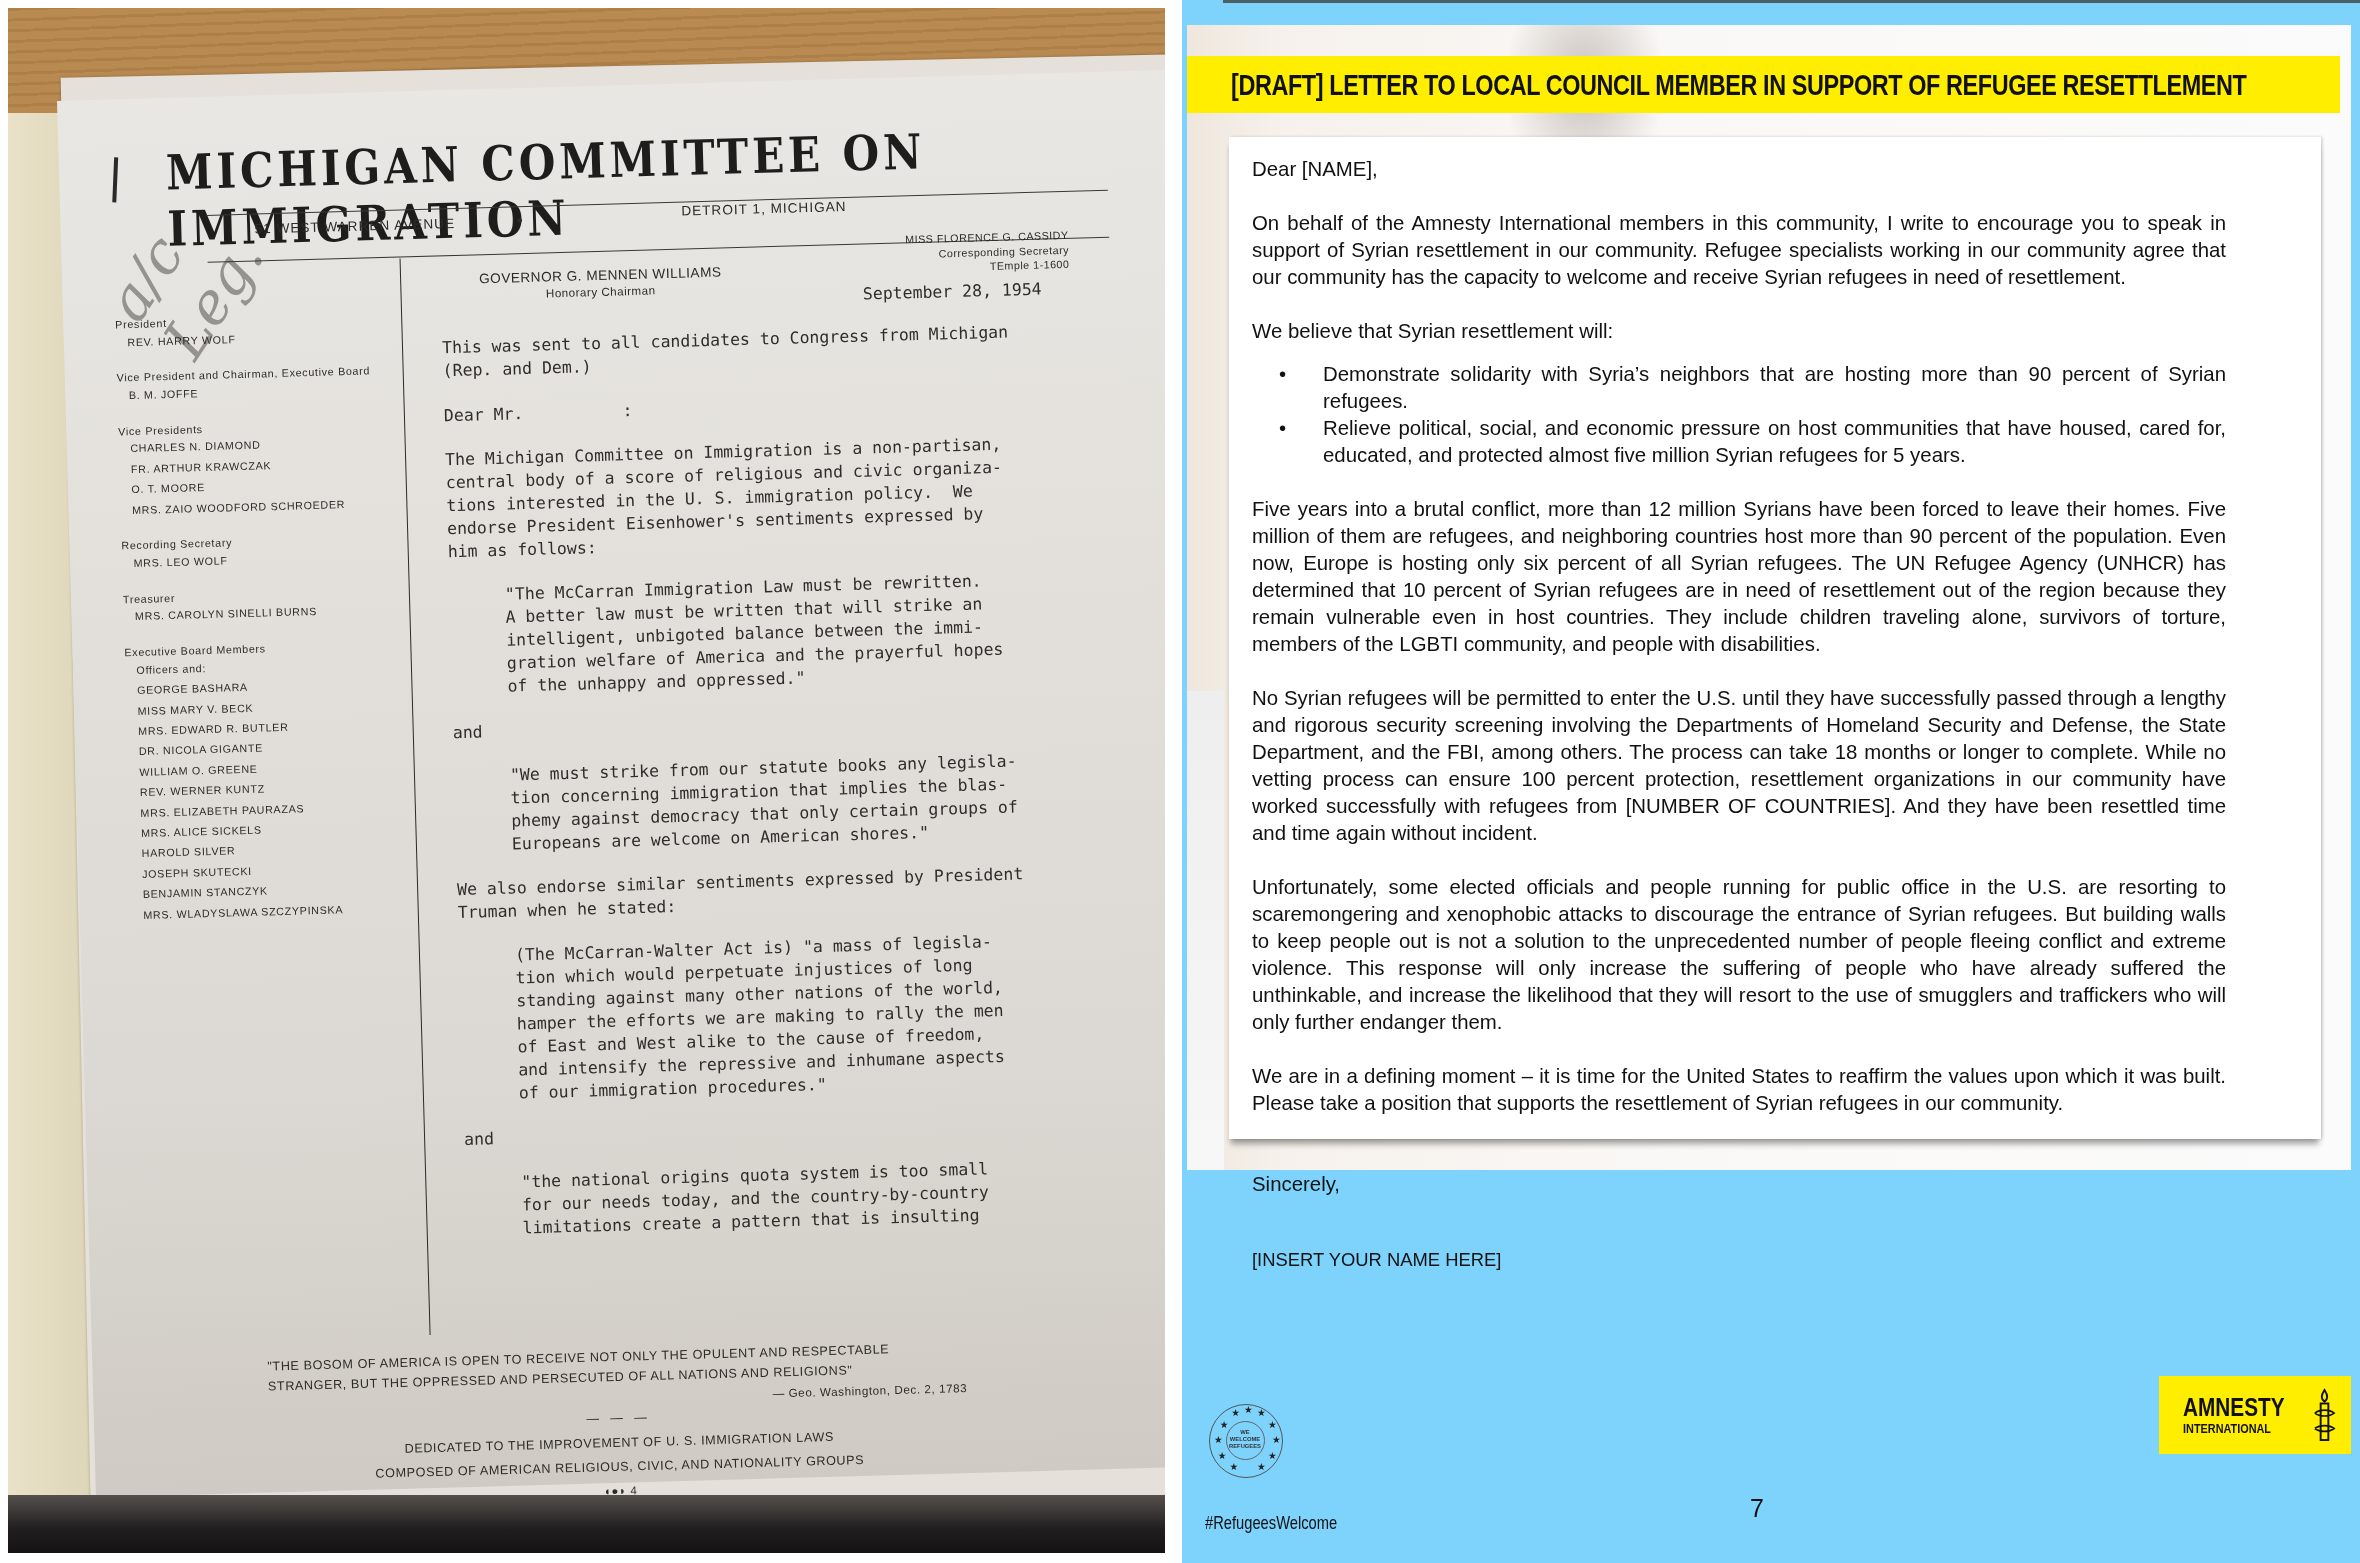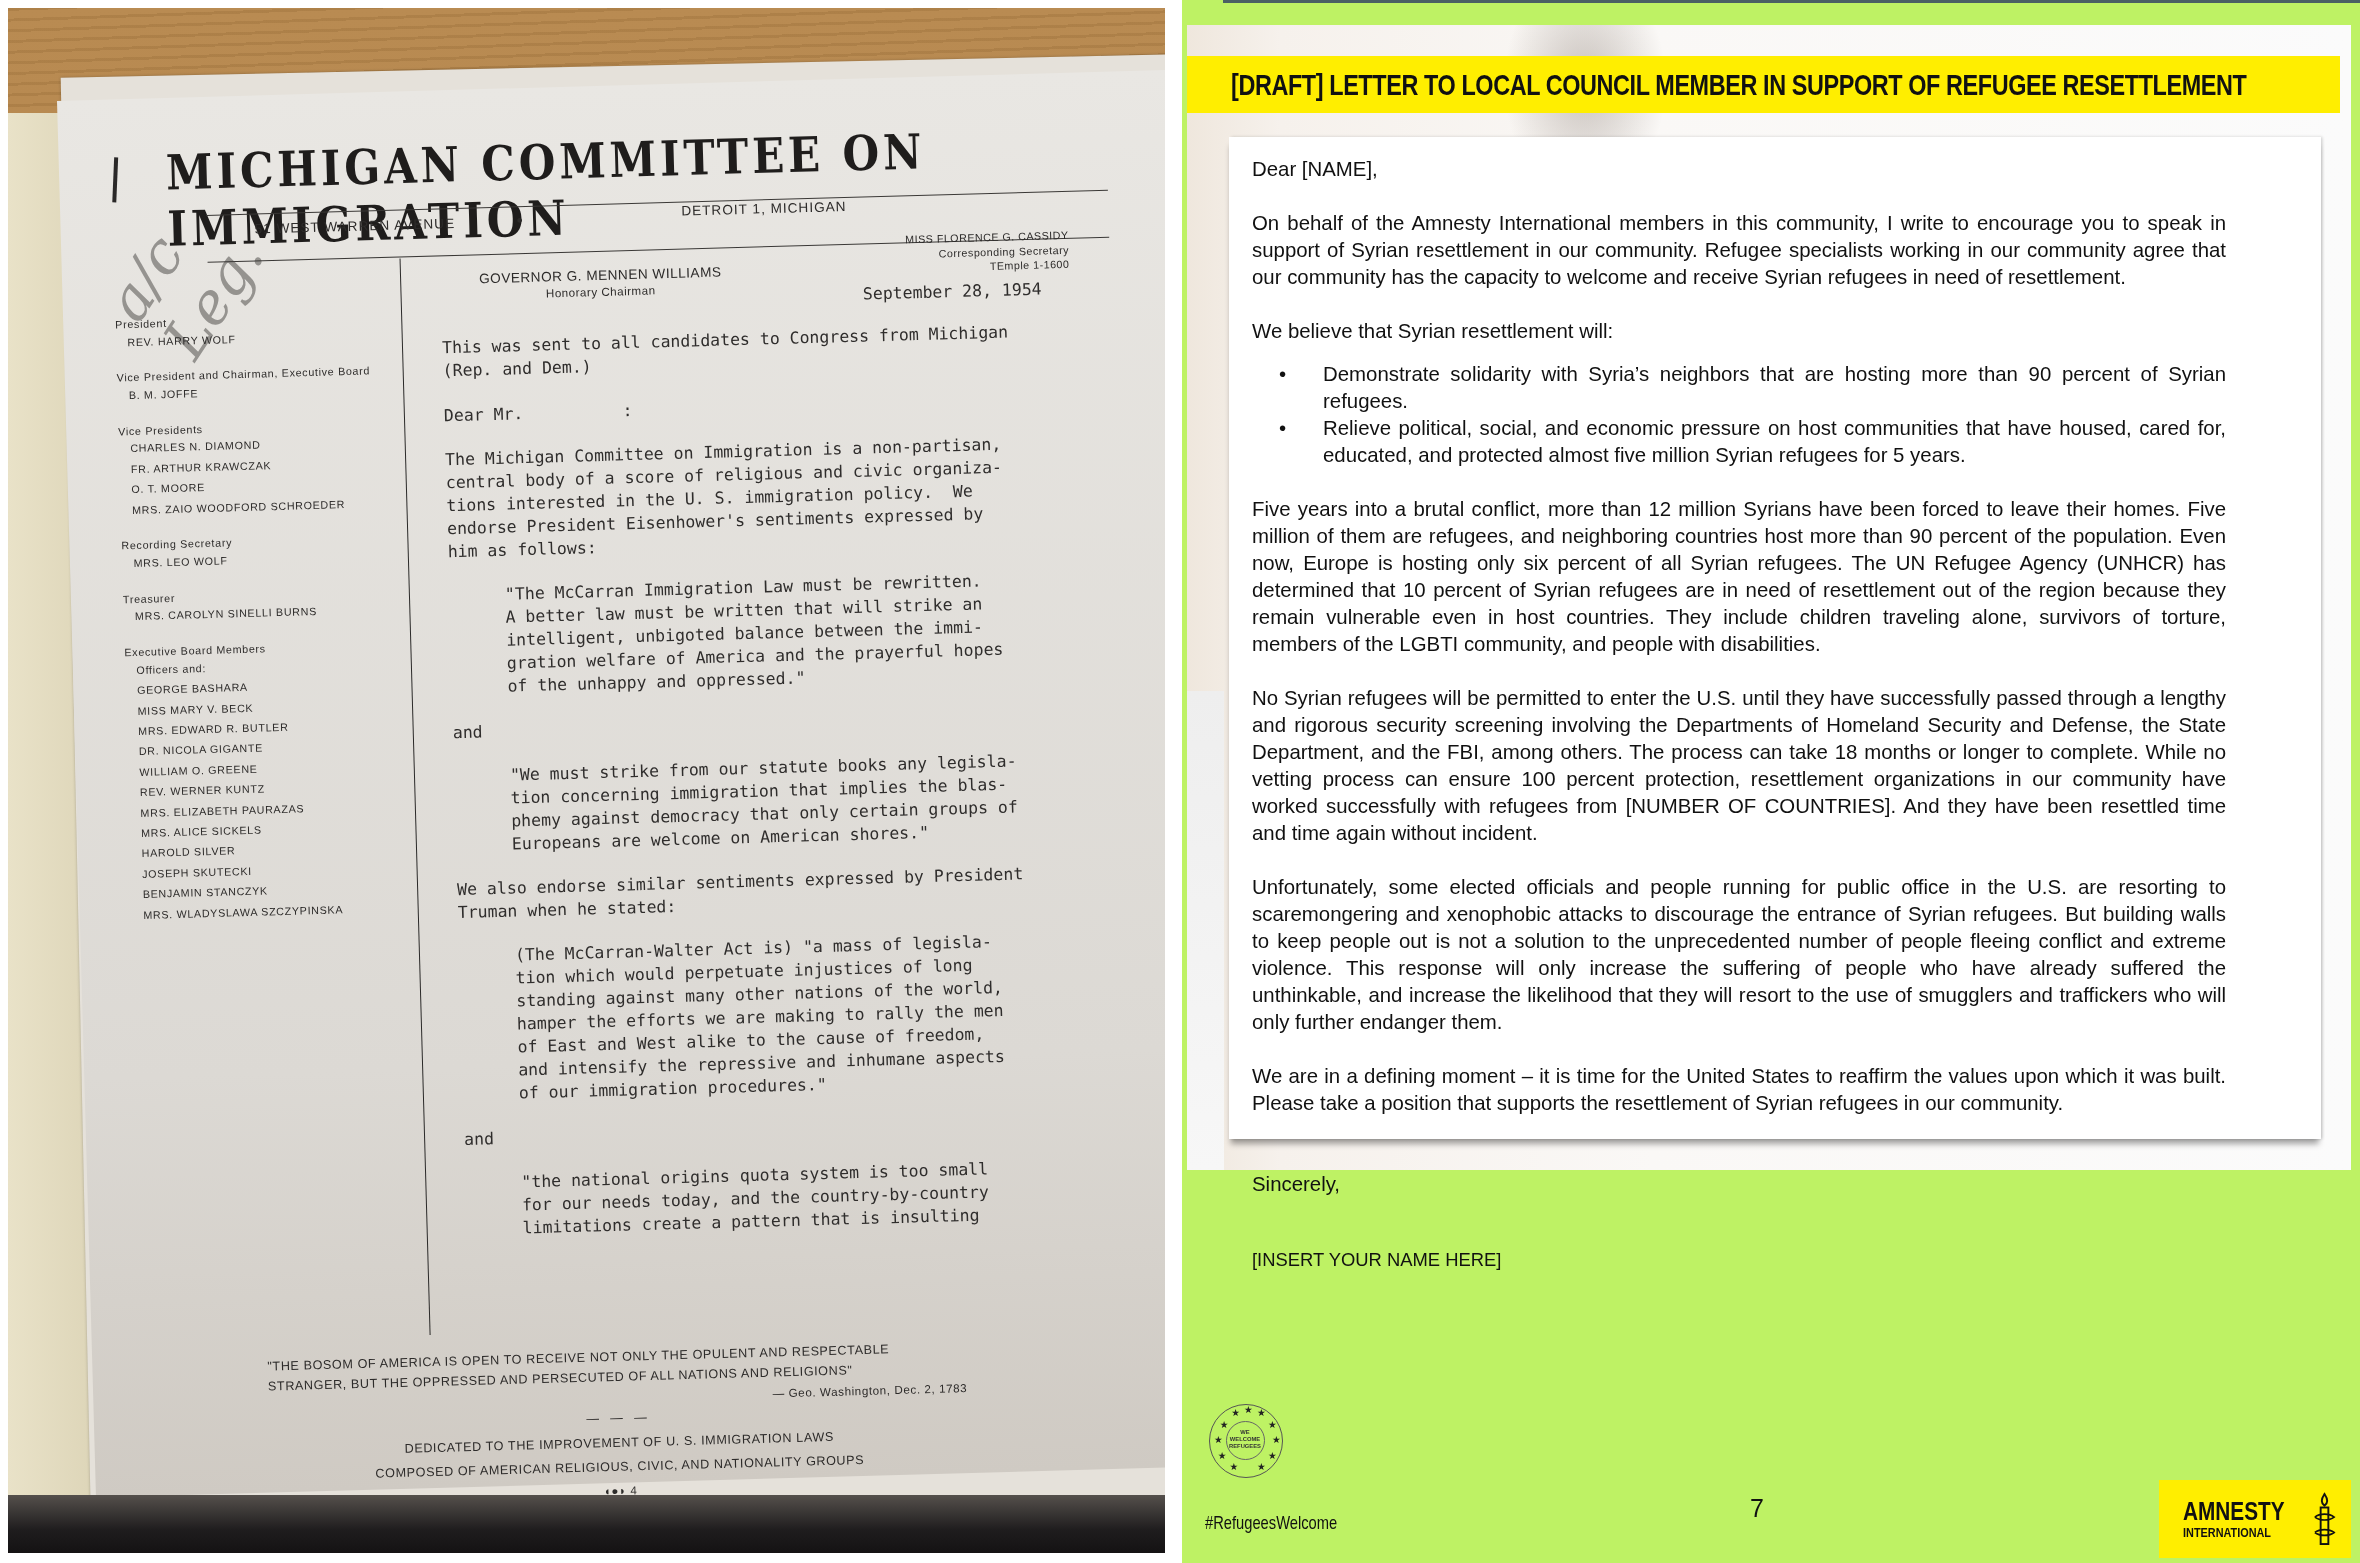--- a/index.html
+++ b/index.html
@@ -69,21 +69,21 @@
   .typed-p { margin-bottom: 21.3px; white-space: pre-wrap; }
   .typed-q { margin-left: 56px; margin-bottom: 21.3px; white-space: pre-wrap; }
 
   #footer-quote { position: absolute; left: 175px; top: 1261px; width: 699px; font-size: 12.6px; letter-spacing: 0.6px; line-height: 20.4px; }
   .fq-attrib { text-align: right; font-size: 11.6px; }
   .fq-dashes { text-align: center; letter-spacing: 3.9px; }
   .fq-ded { text-align: center; margin-top: 3.9px; }
   .union-bug { text-align: center; font-size: 11.6px; margin-top: 3.9px; }
 
   
-  #doc-panel { position: absolute; left: 1182px; top: 0; width: 1179px; height: 1563px; background: #bef264; }
+  #doc-panel { position: absolute; left: 1182px; top: 0; width: 1179px; height: 1563px; background: #7dd3fc; }
   #doc-topbar { position: absolute; left: 41px; top: 0; width: 1138px; height: 2.9px; background: #4b6164; }
   #doc-photo-band {
     position: absolute; left: 4.9px; top: 25px; width: 1164px; height: 1145px;
     background:
       radial-gradient(ellipse 116px 165px at 398px 58px, rgba(110,95,85,0.35), rgba(255,255,255,0) 70%),
       linear-gradient(90deg, #efe7dd 0%, #f6f1ec 8%, #faf8f6 40%, #fbfbfb 100%);
   }
   #doc-photo-band-lower {
     position: absolute; left: 4.9px; top: 691px; width: 37px; height: 479px;
     background: linear-gradient(180deg, #eeeeee, #f7f7f7);
@@ -122,21 +122,21 @@
     font-size: 5.8px; font-weight: bold; text-align: center; line-height: 6.8px; padding-top: 7.8px; color: #333;
   }
   #welcome-seal .stars { position: absolute; inset: 0; }
   #welcome-seal .star { position: absolute; font-size: 9.7px; color: #222; }
   #hashtag {
     position: absolute; left: 23px; top: 1512px; font-size: 18.4px; color: #111;
     transform: scaleX(0.8); transform-origin: 0 50%; white-space: nowrap;
   }
   #page-number { position: absolute; left: 568px; top: 1494px; font-size: 25px; color: #111; }
   #amnesty-logo {
-    position: absolute; left: 977px; top: 1480px; width: 192px; height: 78px; background: #ffee00;
+    position: absolute; left: 977px; top: 1376px; width: 192px; height: 78px; background: #ffee00;
     display: flex; align-items: center; padding-left: 24px;
   }
   #amnesty-logo .txt { display: flex; flex-direction: column; transform: scaleX(0.8); transform-origin: 0 50%; }
   #amnesty-logo .a1 { font-weight: bold; font-size: 26px; letter-spacing: 0px; color: #111; line-height: 27px; }
   #amnesty-logo .a2 { font-weight: bold; font-size: 13.6px; color: #111; }
   #amnesty-logo .candle { position: absolute; right: 13.6px; top: 11.6px; width: 25px; height: 56px; }
 </style>
 </head>
 <body>
 

